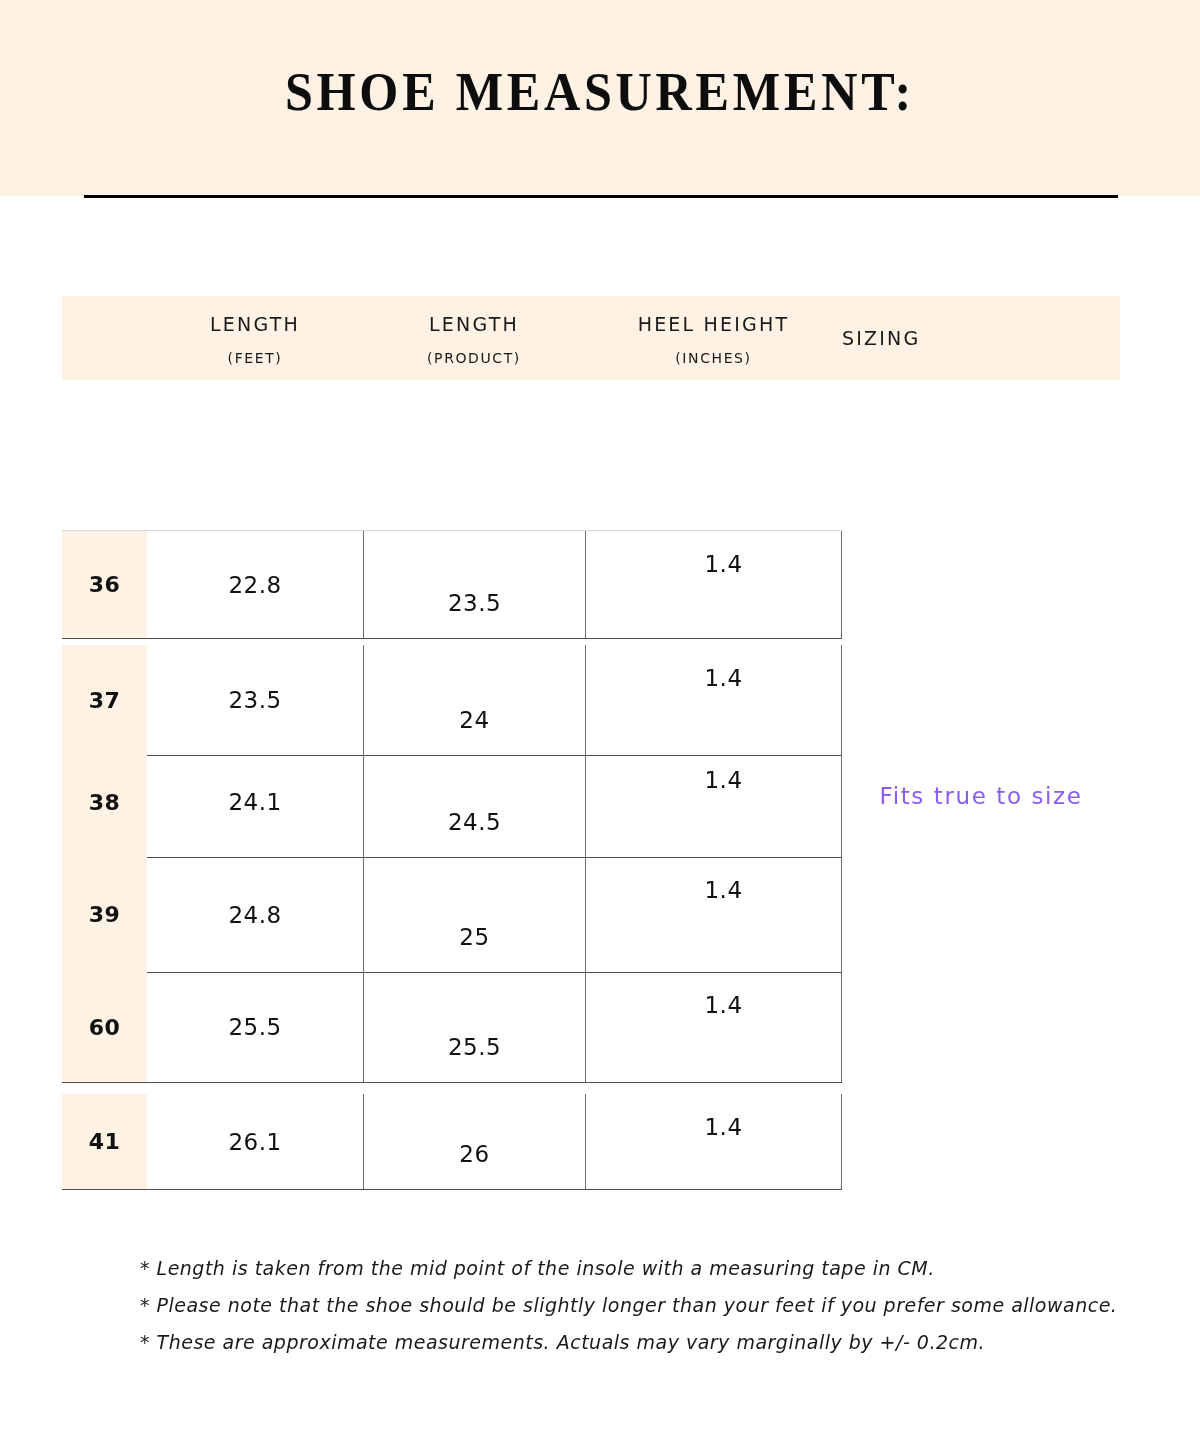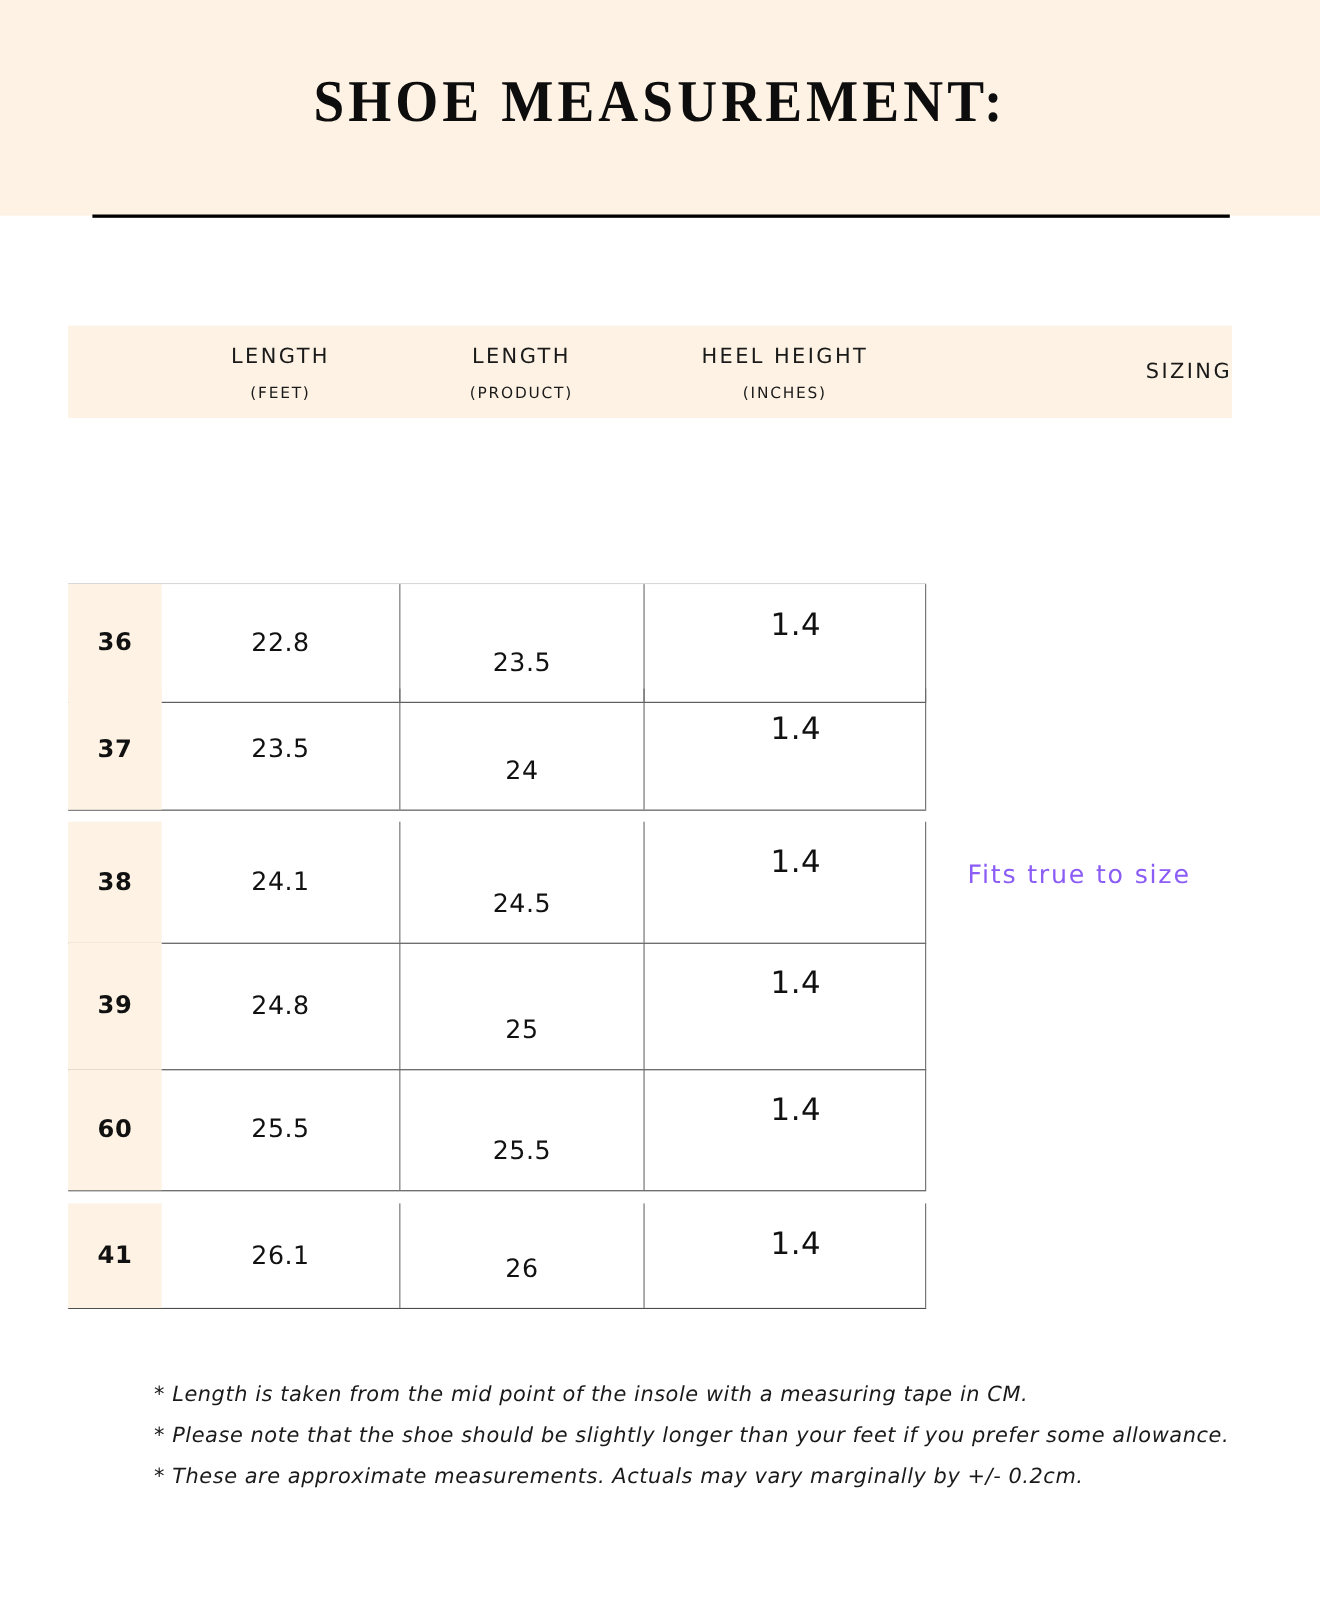--- a/index.html
+++ b/index.html
@@ -79,21 +79,21 @@
     line-height: 20px;
     margin-top: 12px;
     white-space: nowrap;
   }
   #col-head-0 { left: 147px; width: 216px; padding-top: 16px; }
   #col-head-1 { left: 363px; width: 222px; padding-top: 16px; }
   #col-head-2 { left: 585px; width: 257px; padding-top: 16px; }
   #col-head-3 {
     left: 842px; width: 278px;
     padding-top: 0;
-    display: flex; align-items: center; justify-content: flex-end;
+    display: flex; align-items: center; justify-content: flex-start;
   }
   #col-head-3 .ch-main { letter-spacing: 2.2px; }
 
   
   #measure-table {
     position: absolute;
     left: 62px;
     top: 530px;
     width: 780px;
   }
@@ -134,21 +134,21 @@
     align-items: flex-end;
     padding-bottom: 22px;
     box-sizing: border-box;
     letter-spacing: 0.5px;
   }
   .cell-heel {
     left: 523px; width: 257px;
     border-left: 1.5px solid #6b6b6b;
     border-right: 1.5px solid #6b6b6b;
     box-sizing: border-box;
-    font-size: 28px;
+    font-size: 23px;
     align-items: flex-start;
     padding-top: 20px;
     letter-spacing: 0.5px;
     padding-left: 20px;
   }
 
   
   #sizing-note {
     position: absolute;
     left: 842px;
@@ -205,21 +205,21 @@
   <span class="ch-main">SIZING</span>
 </div>
 
 <div id="measure-table" style="height: 647px;">
     <div class="t-row" style="top: 0px; height: 107px; border-top: 1px solid rgb(216, 216, 216);">
       <div class="cell cell-size">36</div>
       <div class="cell cell-feet">22.8</div>
       <div class="cell cell-product">23.5</div>
       <div class="cell cell-heel">1.4</div>
     </div>
-    <div class="t-row" style="top: 96px; height: 110px; text-align: right;">
+    <div class="t-row" style="top: 115px; height: 110px; text-align: right;">
       <div class="cell cell-size">37</div>
       <div class="cell cell-feet">23.5</div>
       <div class="cell cell-product">24</div>
       <div class="cell cell-heel">1.4</div>
     </div>
     <div class="t-row" style="top: 217px; height: 110px;">
       <div class="cell cell-size">38</div>
       <div class="cell cell-feet">24.1</div>
       <div class="cell cell-product">24.5</div>
       <div class="cell cell-heel">1.4</div>

